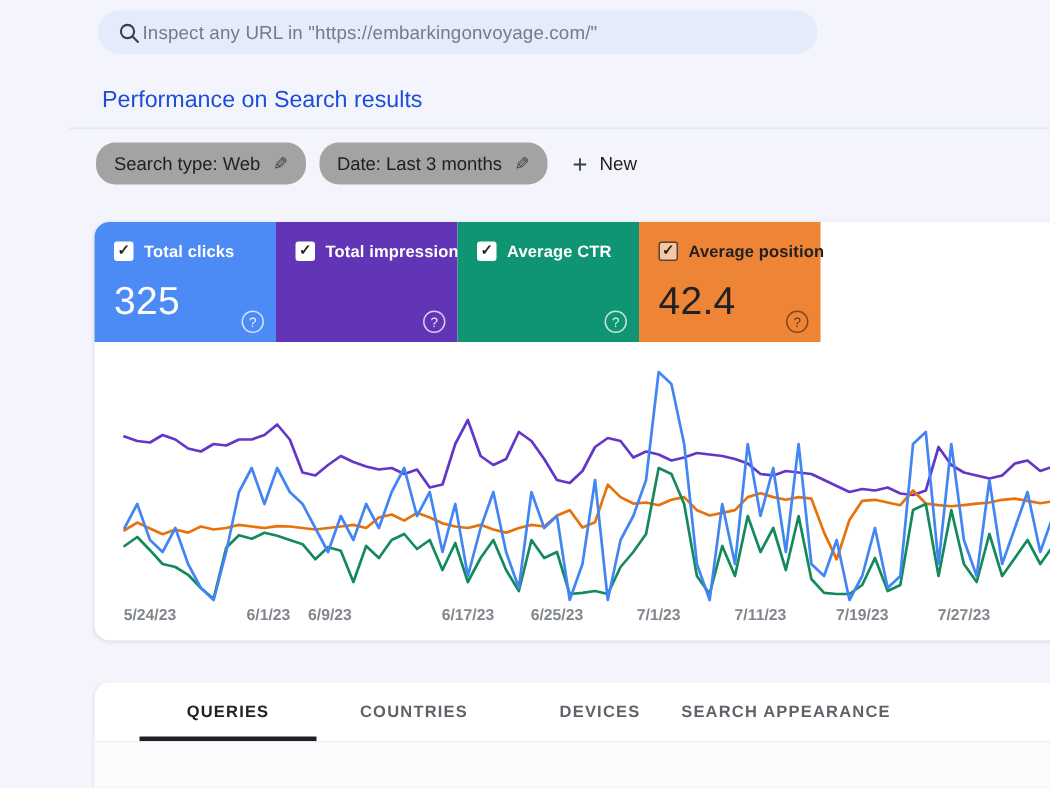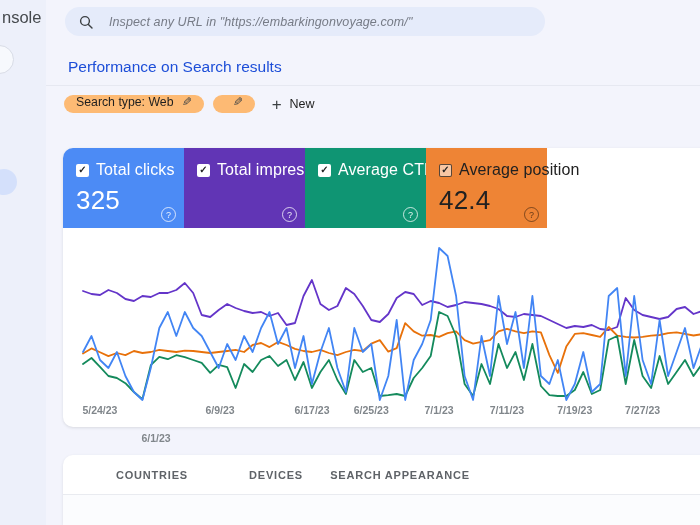--- a/index.html
+++ b/index.html
@@ -11,44 +11,44 @@
   .brand{position:absolute;left:2px;top:8px;font-size:16.5px;color:#45494d;white-space:nowrap;}
   .half-ring{position:absolute;left:-15px;top:45px;width:27px;height:27px;border-radius:50%;
              border:1px solid #d8dce6;background:#f7f9fd;}
   .half-dot{position:absolute;left:-9px;top:169px;width:26px;height:26px;border-radius:50%;background:#d4e0fb;}
 
   
   .divider-top{position:absolute;left:46px;top:85px;width:654px;height:1px;background:#e6e8f1;}
   .searchbar{position:absolute;left:65px;top:7px;width:480px;height:29px;border-radius:15px;
              background:#e5ebfa;display:flex;align-items:center;}
   .search-ic{margin-left:14px;display:flex;}
-  .search-ph{margin-left:16px;font-size:12.5px;color:#767b86;letter-spacing:.1px;font-style:italic;}
+  .search-ph{margin-left:2px;font-size:12.5px;color:#767b86;letter-spacing:.1px;}
   .page-title{position:absolute;left:68px;top:58px;font-size:15.5px;color:#1d4ed8;}
 
   
   .chips{position:absolute;left:64px;top:95px;display:flex;align-items:center;}
-  .chip{height:18px;border-radius:13px;background:#fdba74;display:flex;
+  .chip{height:28px;border-radius:13px;background:#a3a3a3;display:flex;align-items:center;
         padding:0 12px;font-size:12.3px;color:#1f1f1f;margin-right:9px;cursor:pointer;}
   .pencil{margin-left:8px;font-size:12px;color:#3c4043;display:inline-block;transform:scaleX(-1);}
   .newbtn{display:flex;align-items:center;margin-left:8px;cursor:pointer;}
   .plus{font-size:17px;color:#3c4043;line-height:1;}
   .new-label{margin-left:8px;font-size:12.5px;color:#1f1f1f;}
 
   
   .card{position:absolute;left:63px;top:148px;width:650px;height:279px;background:#ffffff;
         border-radius:10px;box-shadow:0 1px 3px rgba(60,64,67,.14);}
   .tiles{display:flex;}
   .tile{width:121px;height:80px;position:relative;cursor:pointer;}
   .tile:first-child{border-top-left-radius:10px;}
   .tile-head{display:flex;align-items:center;padding:13px 0 0 13px;}
   .cb{width:13px;height:13px;border-radius:2px;display:flex;align-items:center;justify-content:center;flex:none;}
   .tile.light .cb{background:#ffffff;}
   .tile.dark .cb{background:rgba(255,255,255,.55);border:1.5px solid rgba(0,0,0,.65);width:11px;height:11px;}
   .check{font-size:10px;font-weight:bold;color:#1f1f1f;line-height:1;}
-  .tile-label{margin-left:7px;font-size:16px;font-weight:normal;letter-spacing:.1px;white-space:nowrap;}
+  .tile-label{margin-left:7px;font-size:11px;font-weight:bold;letter-spacing:.1px;white-space:nowrap;}
   .tile-value{position:absolute;left:13px;top:37px;font-size:26px;letter-spacing:.2px;}
   .help{position:absolute;right:8px;bottom:6px;width:13px;height:13px;border-radius:50%;
         font-size:9px;display:flex;align-items:center;justify-content:center;border:1px solid;}
   .tile.light .help{border-color:rgba(255,255,255,.75);color:rgba(255,255,255,.9);}
   .tile.dark .help{border-color:rgba(0,0,0,.45);color:rgba(0,0,0,.6);}
 
   #chart-svg{position:absolute;left:20px;top:88px;overflow:visible;}
   .xlab{position:absolute;top:256px;width:60px;text-align:center;font-size:10.5px;color:#80868b;white-space:nowrap;font-weight:bold;}
 
   
@@ -59,45 +59,41 @@
        font-size:11px;font-weight:bold;letter-spacing:.8px;color:#5f6368;white-space:nowrap;cursor:pointer;}
   .tab.active{color:#202124;}
   .tab.active::after{content:"";position:absolute;left:3px;right:3px;bottom:0;height:3px;background:#202124;}
   .tabs-body{height:30px;background:#fbfcfe;}
 </style>
 </head>
 <body>
 
 <div class="wrap">
 
-  <div class="sidebar">
-    <span class="brand">nsole</span>
-    <span class="half-ring"></span>
-    <span class="half-dot"></span>
-  </div>
 
   <div class="searchbar">
     <span class="search-ic">
       <svg width="14" height="14" viewBox="0 0 14 14">
           <circle cx="6" cy="6" r="4.4" fill="none" stroke="#3c4043" stroke-width="1.4"></circle>
           <line x1="9.4" y1="9.4" x2="13" y2="13" stroke="#3c4043" stroke-width="1.4" stroke-linecap="round"></line>
         </svg>
     </span>
     <span class="search-ph">Inspect any URL in "https://embarkingonvoyage.com/"</span>
   </div>
 
   <div class="page-title">Performance on Search results</div>
   <div class="divider-top"></div>
 
   <div class="chips">
     <div class="chip">
       <span>Search type: Web</span>
       <span class="pencil">✎</span>
     </div>
     <div class="chip">
+      <span>Date: Last 3 months</span>
       <span class="pencil">✎</span>
     </div>
     <div class="newbtn">
       <span class="plus">+</span>
       <span class="new-label">New</span>
     </div>
   </div>
 
   <div class="card">
     <div class="tiles">
@@ -147,33 +143,34 @@
     </div>
 
     <svg id="chart-svg" width="619" height="164" viewBox="0 0 619 164">
         <polyline points="0.0,55.0 8.5,58.0 17.0,59.0 25.4,54.0 33.9,57.0 42.4,63.0 50.9,65.0 59.4,60.0 67.8,61.0 76.3,57.0 84.8,57.0 93.3,54.0 101.8,47.0 110.2,57.0 118.7,79.0 127.2,81.0 135.7,74.0 144.2,68.0 152.6,72.0 161.1,75.0 169.6,77.0 178.1,76.0 186.5,80.0 195.0,77.0 203.5,89.0 212.0,87.0 220.5,60.0 228.9,44.0 237.4,68.0 245.9,74.0 254.4,70.0 262.9,52.0 271.3,58.0 279.8,70.0 288.3,84.0 296.8,86.0 305.3,78.0 313.7,62.0 322.2,56.0 330.7,58.0 339.2,69.0 347.7,65.0 356.1,67.0 364.6,71.0 373.1,69.0 381.6,66.0 390.1,67.0 398.5,68.0 407.0,70.0 415.5,73.0 424.0,80.0 432.5,81.0 440.9,78.0 449.4,79.0 457.9,80.0 466.4,84.0 474.8,88.0 483.3,92.0 491.8,90.0 500.3,91.0 508.8,89.0 517.2,93.0 525.7,94.0 534.2,91.0 542.7,62.0 551.2,74.0 559.6,79.0 568.1,81.0 576.6,83.0 585.1,81.0 593.6,73.0 602.0,71.0 610.5,78.0 619.0,75.0" fill="none" stroke="#6435c9" stroke-width="1.8" stroke-linejoin="round" stroke-linecap="round"></polyline>
         <polyline points="0.0,117.5 8.5,112.4 17.0,116.3 25.4,120.1 33.9,117.0 42.4,119.1 50.9,115.0 59.4,117.0 67.8,116.0 76.3,113.9 84.8,115.0 93.3,116.0 101.8,114.7 110.2,115.0 118.7,116.0 127.2,117.0 135.7,116.0 144.2,115.0 152.6,113.9 161.1,116.0 169.6,109.0 178.1,107.0 186.5,111.1 195.0,105.9 203.5,109.0 212.0,112.9 220.5,115.0 228.9,116.0 237.4,113.9 245.9,117.0 254.4,119.1 262.9,116.0 271.3,113.9 279.8,115.0 288.3,107.7 296.8,104.1 305.3,115.7 313.7,112.1 322.2,87.1 330.7,95.4 339.2,99.7 347.7,99.0 356.1,100.8 364.6,97.2 373.1,95.4 381.6,104.1 390.1,107.7 398.5,105.9 407.0,104.1 415.5,95.4 424.0,92.8 432.5,95.4 440.9,97.2 449.4,95.4 457.9,96.4 466.4,119.1 474.8,136.9 483.3,110.6 491.8,97.9 500.3,97.2 508.8,99.0 517.2,100.8 525.7,91.0 534.2,99.7 542.7,100.8 551.2,101.5 559.6,100.8 568.1,99.7 576.6,99.0 585.1,97.2 593.6,96.4 602.0,97.9 610.5,99.5 619.0,98.2" fill="none" stroke="#e8710a" stroke-width="1.8" stroke-linejoin="round" stroke-linecap="round"></polyline>
         <polyline points="0.0,128.0 8.5,122.0 17.0,130.8 25.4,140.0 33.9,142.0 42.4,147.2 50.9,156.0 59.4,163.2 67.8,129.2 76.3,120.8 84.8,123.2 93.3,119.2 101.8,121.2 110.2,124.0 118.7,126.8 127.2,136.8 135.7,128.8 144.2,131.2 152.6,152.0 161.1,128.0 169.6,136.0 178.1,124.0 186.5,120.0 195.0,130.0 203.5,124.0 212.0,144.0 220.5,126.0 228.9,152.0 237.4,136.0 245.9,124.0 254.4,144.0 262.9,158.0 271.3,124.0 279.8,136.0 288.3,132.0 296.8,160.0 305.3,159.2 313.7,158.0 322.2,160.0 330.7,142.0 339.2,132.0 347.7,120.0 356.1,76.0 364.6,80.0 373.1,100.0 381.6,148.0 390.1,160.0 398.5,128.0 407.0,148.0 415.5,108.0 424.0,132.0 432.5,116.0 440.9,144.0 449.4,108.0 457.9,150.0 466.4,159.2 474.8,160.0 483.3,160.0 491.8,154.0 500.3,136.0 508.8,158.0 517.2,154.0 525.7,104.0 534.2,100.0 542.7,148.0 551.2,104.0 559.6,140.0 568.1,152.0 576.6,120.0 585.1,148.0 593.6,136.0 602.0,124.0 610.5,140.0 619.0,128.0" fill="none" stroke="#148a5c" stroke-width="1.8" stroke-linejoin="round" stroke-linecap="round"></polyline>
         <polyline points="0.0,116.0 8.5,100.0 17.0,124.0 25.4,132.0 33.9,116.0 42.4,140.0 50.9,156.0 59.4,164.0 67.8,132.0 76.3,92.0 84.8,76.0 93.3,100.0 101.8,76.0 110.2,92.0 118.7,100.0 127.2,116.0 135.7,132.0 144.2,108.0 152.6,124.0 161.1,100.0 169.6,116.0 178.1,92.0 186.5,76.0 195.0,108.0 203.5,92.0 212.0,132.0 220.5,100.0 228.9,148.0 237.4,116.0 245.9,92.0 254.4,132.0 262.9,156.0 271.3,92.0 279.8,116.0 288.3,108.0 296.8,164.0 305.3,140.0 313.7,84.0 322.2,164.0 330.7,124.0 339.2,108.0 347.7,84.0 356.1,12.0 364.6,20.0 373.1,60.0 381.6,140.0 390.1,164.0 398.5,100.0 407.0,140.0 415.5,60.0 424.0,108.0 432.5,76.0 440.9,132.0 449.4,60.0 457.9,140.0 466.4,148.0 474.8,124.0 483.3,164.0 491.8,148.0 500.3,116.0 508.8,156.0 517.2,148.0 525.7,60.0 534.2,52.0 542.7,140.0 551.2,60.0 559.6,124.0 568.1,148.0 576.6,84.0 585.1,140.0 593.6,116.0 602.0,92.0 610.5,132.0 619.0,108.0" fill="none" stroke="#4285f4" stroke-width="1.8" stroke-linejoin="round" stroke-linecap="round"></polyline>
       </svg>
     <div id="x-axis">
         <span class="xlab" style="left: 6.9589px;">5/24/23</span>
-        <span class="xlab" style="left: 63px; margin-top: 28px;">6/1/23</span>
+        <span class="xlab" style="left: 86px;">6/1/23</span>
         <span class="xlab" style="left: 127px;">6/9/23</span>
         <span class="xlab" style="left: 219px;">6/17/23</span>
         <span class="xlab" style="left: 278.301px;">6/25/23</span>
         <span class="xlab" style="left: 346.137px;">7/1/23</span>
         <span class="xlab" style="left: 413.973px;">7/11/23</span>
         <span class="xlab" style="left: 481.808px;">7/19/23</span>
         <span class="xlab" style="left: 549.644px;">7/27/23</span>
       </div>
   </div>
 
   <div class="tabs-card">
     <div class="tabs">
+      <div class="tab active">QUERIES</div>
       <div class="tab">COUNTRIES</div>
       <div class="tab">DEVICES</div>
       <div class="tab">SEARCH APPEARANCE</div>
     </div>
     <div class="tabs-body"></div>
   </div>
 
 </div>
 
 </body></html>

